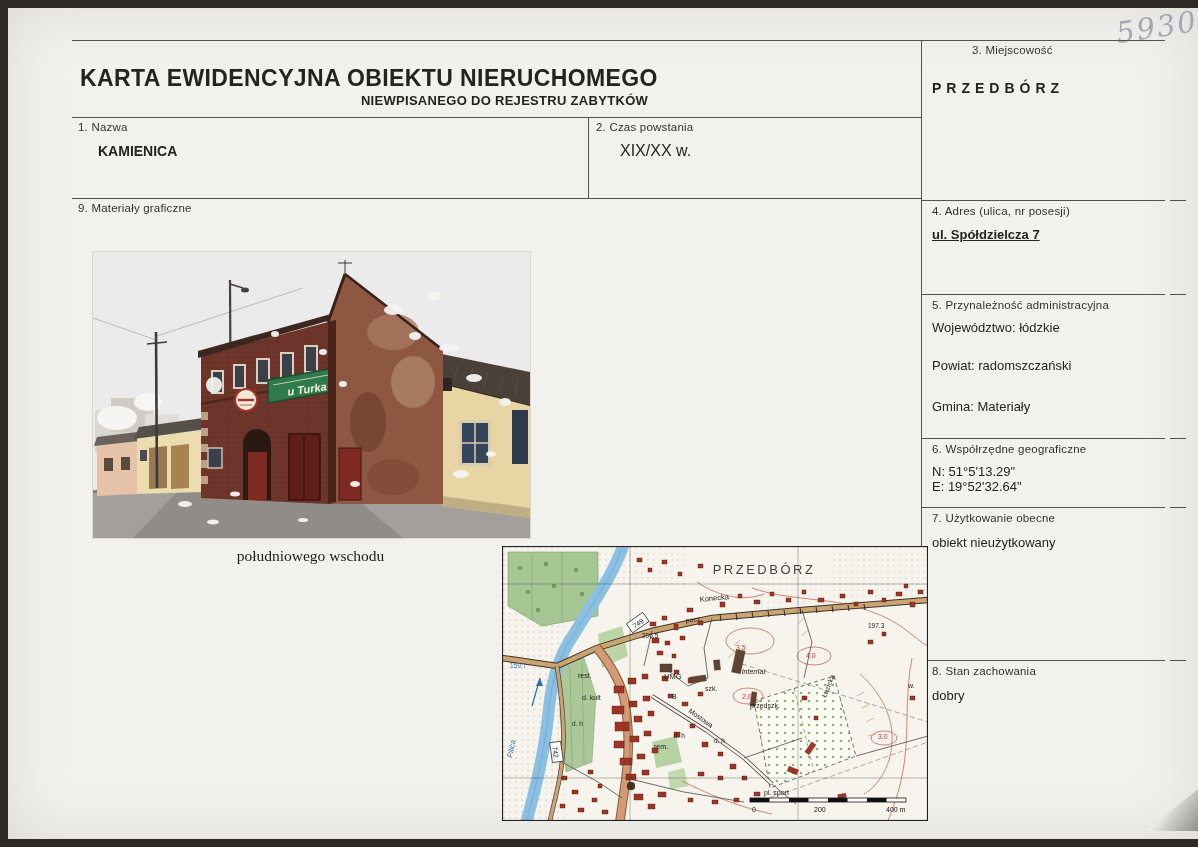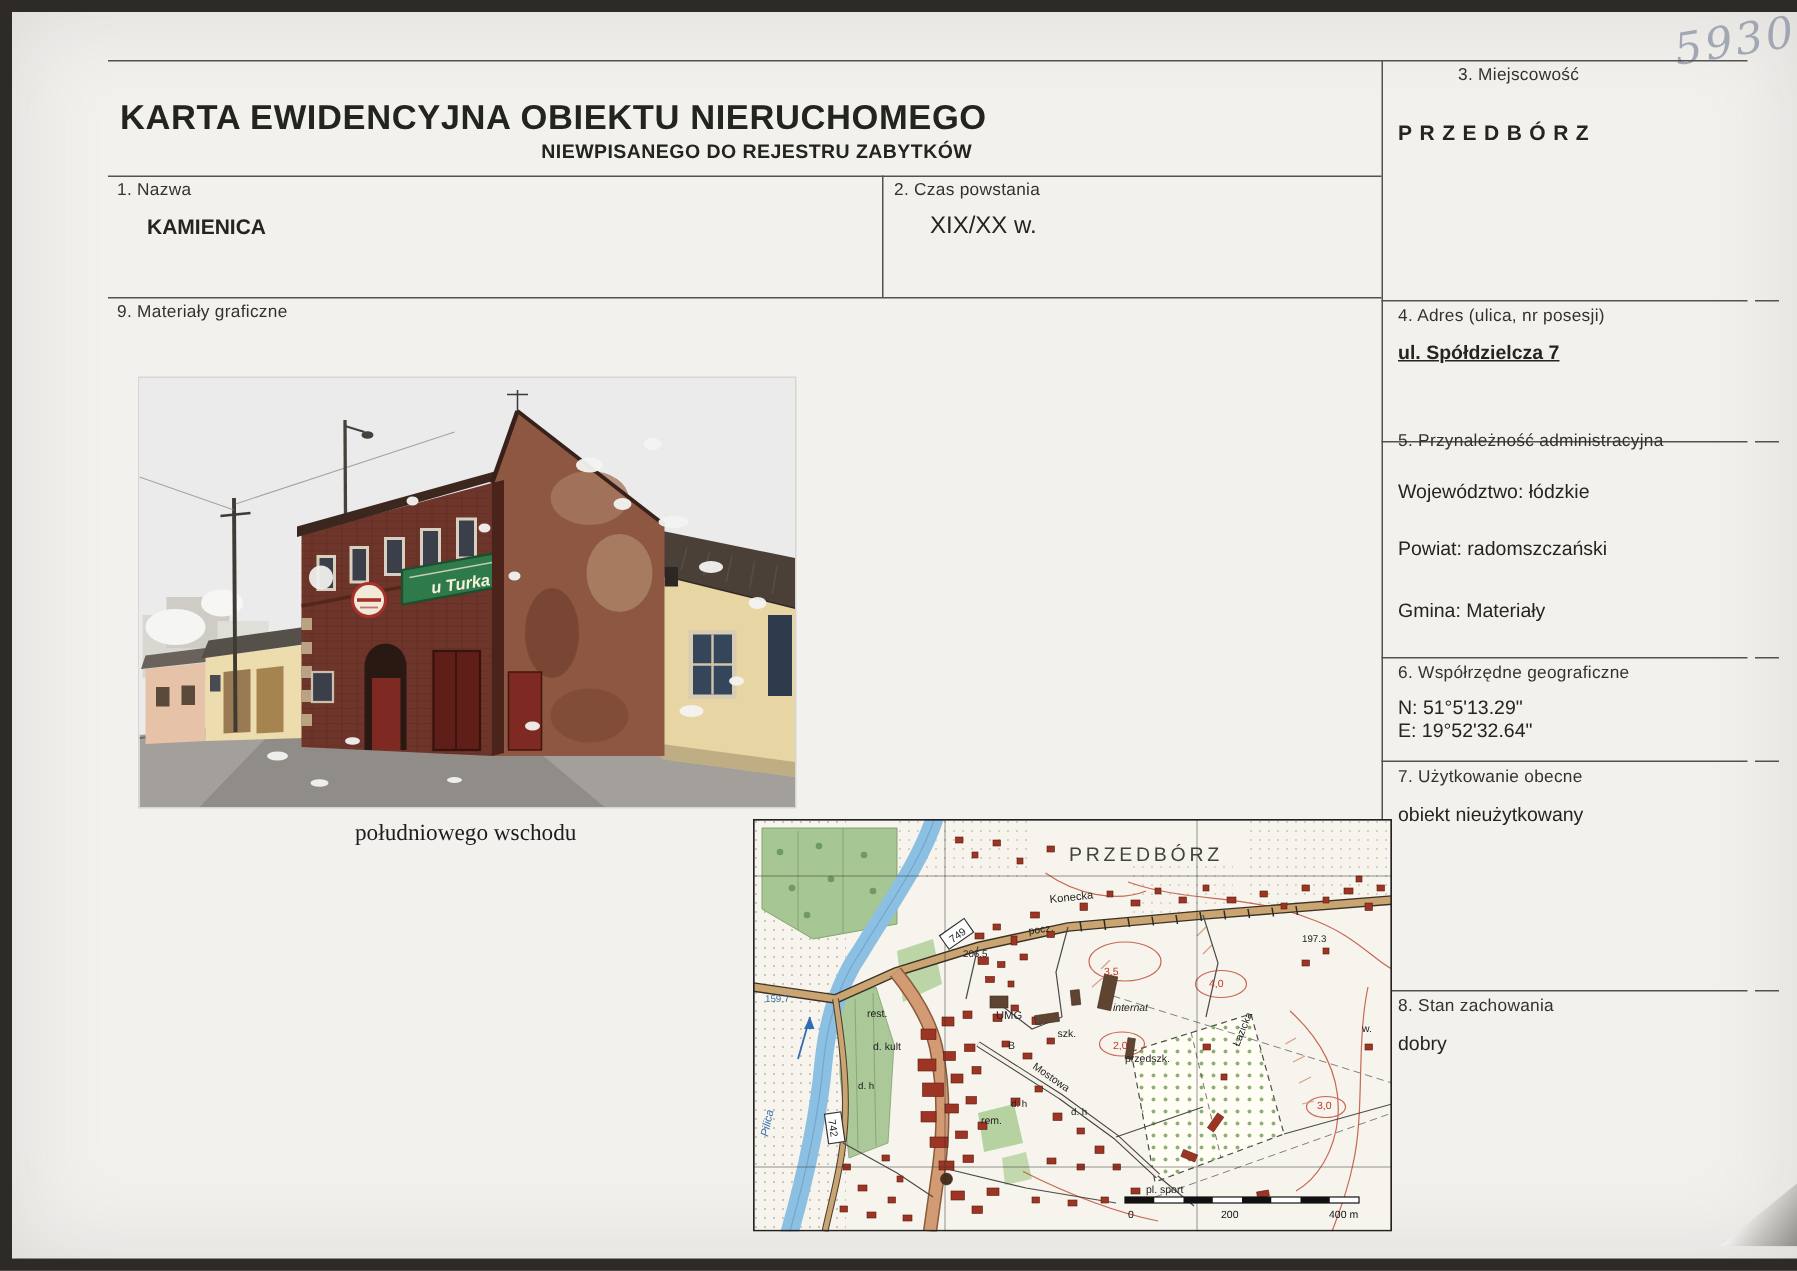--- a/index.html
+++ b/index.html
@@ -62,21 +62,21 @@
 
     <div class="lbl" style="left:588px;top:113px;">2. Czas powstania</div>
     <div class="val" style="left:588px;top:134px;font-size:16px;margin-left:24px;">XIX/XX w.</div>
 
     <div class="lbl" style="left:964px;top:36px;">3. Miejscowość</div>
     <div class="val spaced" style="left:924px;top:72px;">PRZEDBÓRZ</div>
 
     <div class="lbl" style="left:924px;top:197px;">4. Adres (ulica, nr posesji)</div>
     <div class="val bold" style="left:924px;top:219px;text-decoration:underline;">ul. Spółdzielcza 7</div>
 
-    <div class="lbl" style="left:924px;top:280px;">5. Przynależność administracyjna</div>
+    <div class="lbl" style="left:924px;top:291px;">5. Przynależność administracyjna</div>
     <div class="val" style="left:924px;top:312px;">Województwo: łódzkie</div>
     <div class="val" style="left:924px;top:350px;">Powiat: radomszczański</div>
     <div class="val" style="left:924px;top:391px;">Gmina: Materiały</div>
 
     <div class="lbl" style="left:924px;top:435px;">6. Współrzędne geograficzne</div>
     <div class="val" style="left:924px;top:456px;">N: 51°5'13.29"</div>
     <div class="val" style="left:924px;top:471px;">E: 19°52'32.64"</div>
 
     <div class="lbl" style="left:924px;top:504px;">7. Użytkowanie obecne</div>
     <div class="val" style="left:924px;top:527px;">obiekt nieużytkowany</div>

